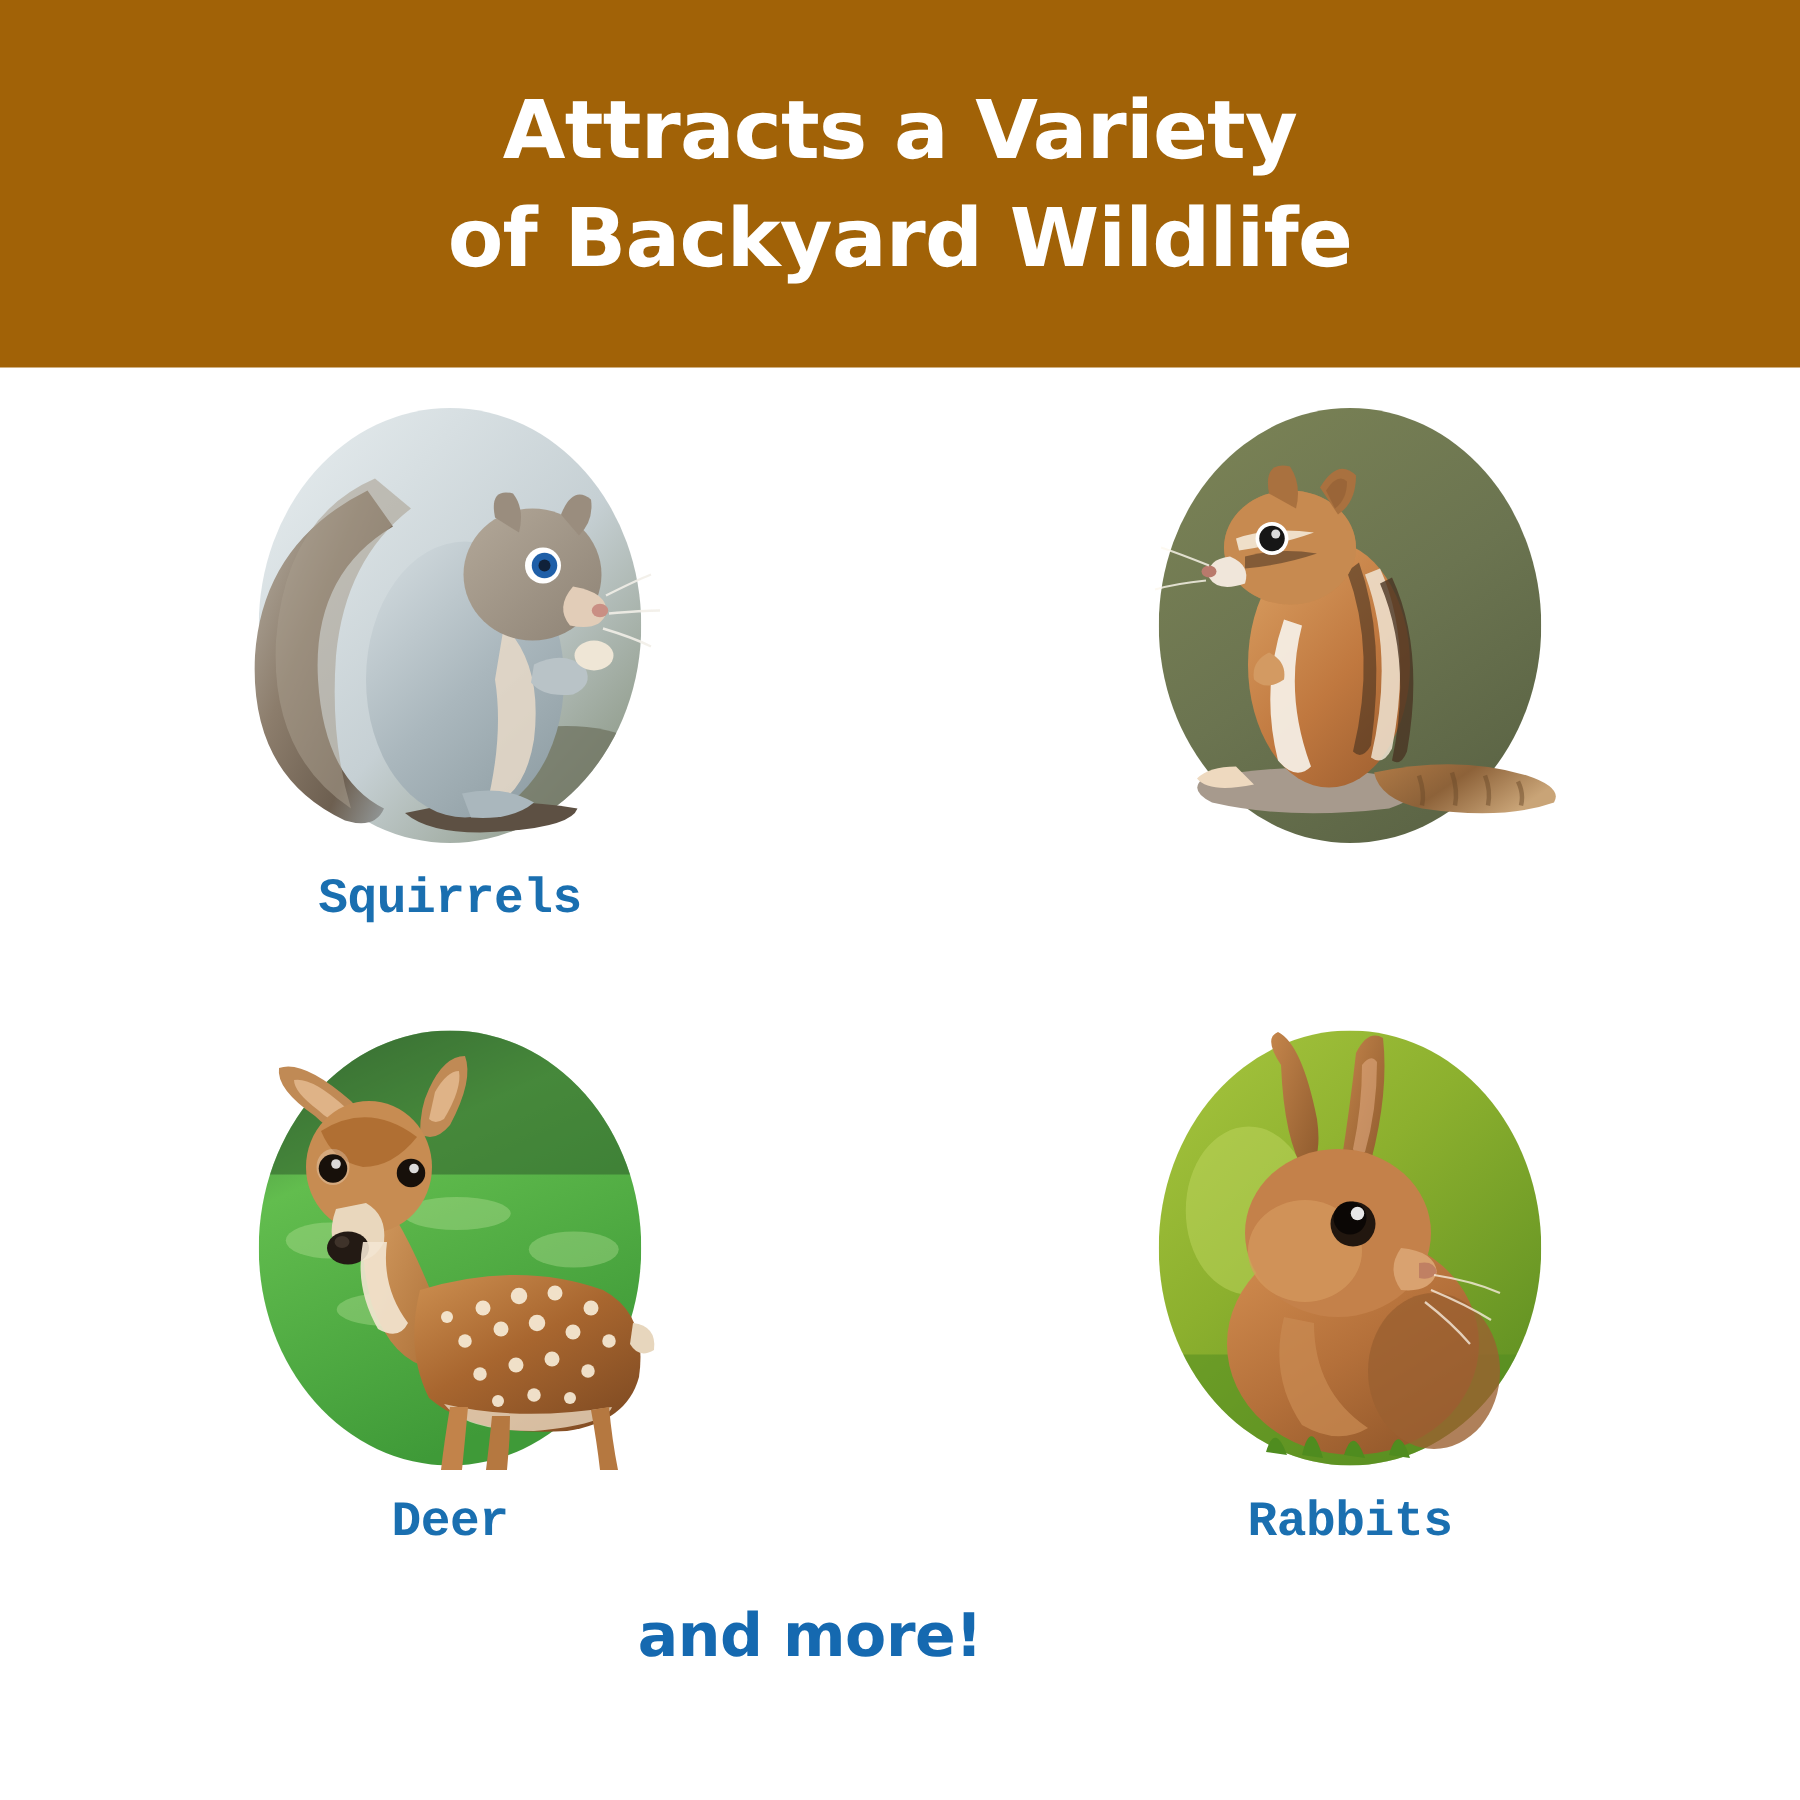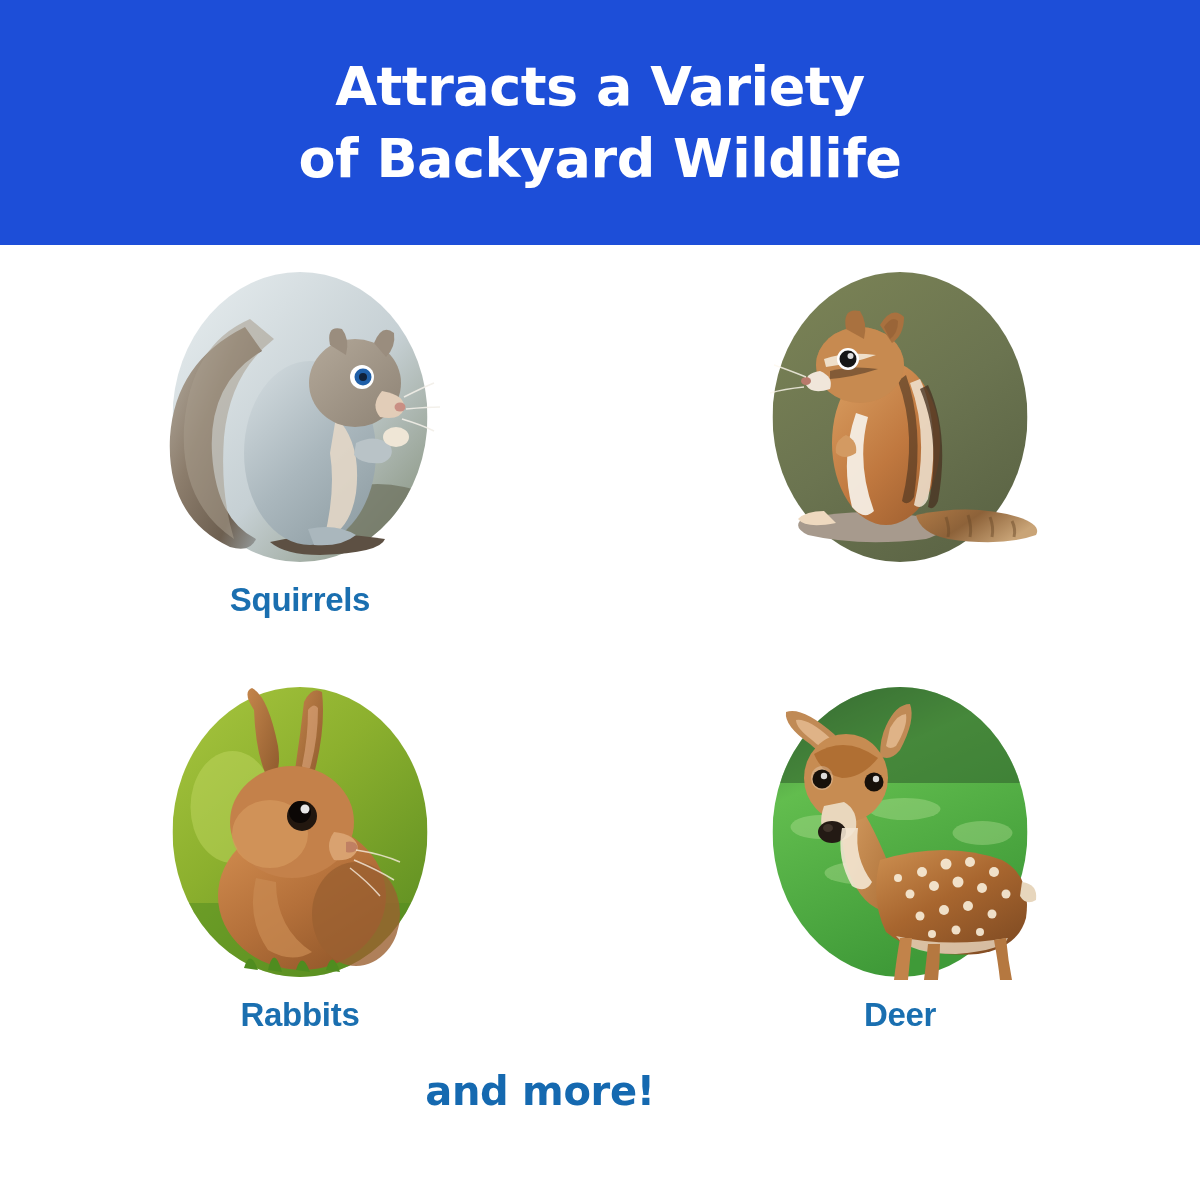--- a/index.html
+++ b/index.html
@@ -15,22 +15,23 @@
     position: relative;
   }
 
   
   .banner {
     position: absolute;
     left: 0;
     top: 0;
     width: 1200px;
     height: 245px;
-    background: #1d4ed8;
+    background: #a16207;
     display: flex;
+    align-items: center;
     justify-content: center;
     flex-direction: column;
   }
   .banner-title {
     color: #ffffff;
     font-family: "DejaVu Sans", sans-serif;
     font-weight: 700;
     font-size: 54px;
     line-height: 1.32;
     text-align: center;
@@ -77,21 +78,21 @@
     transform: translate(-50%, -50%);
     width: 255px;
     height: 290px;
     border-radius: 50%;
     overflow: hidden;
   }
 
   .card-label {
     margin-top: 14px;
     color: #1a6fb0;
-    font-family: Liberation Sans, sans-serif;
+    font-family: Liberation Mono, monospace;
     font-weight: 700;
     font-size: 33px;
     letter-spacing: -0.3px;
     text-align: center;
   }
 
   
   .footer {
     position: absolute;
     left: 0;
@@ -262,87 +263,20 @@
         <path d="M96 168 Q84 174 86 186 Q94 194 106 186 Q108 174 96 168 Z" fill="#d39a62"></path>
 
         <path d="M74 244 Q56 244 48 252 Q56 262 86 256 Z" fill="#eed9bf"></path>
 
         <g stroke="#fdf8ee" stroke-width="1.4" opacity="0.8" fill="none">
           <path d="M56 110 Q36 102 24 98"></path>
           <path d="M54 120 Q34 122 20 126"></path>
         </g>
       </svg>
     </div>
-  </div>
-
-  <div class="card">
-    <div class="thumb">
-      <div class="thumb-circle">
-        <svg class="circ-art" viewBox="0 0 255 290">
-          <defs>
-            <linearGradient id="rbbg" x1="0" y1="0" x2="0.8" y2="1">
-              <stop offset="0%" stop-color="#a8c63f"></stop>
-              <stop offset="45%" stop-color="#8cb02e"></stop>
-              <stop offset="100%" stop-color="#5e8f22"></stop>
-            </linearGradient>
-          </defs>
-          <rect width="255" height="290" fill="url(#rbbg)"></rect>
-          <rect y="216" width="255" height="74" fill="#4f8c1f" opacity="0.5"></rect>
-          <ellipse cx="60" cy="120" rx="42" ry="56" fill="#c3da63" opacity="0.45"></ellipse>
-        </svg>
-      </div>
-      <svg class="art" viewBox="0 0 300 300">
-        <defs>
-          <linearGradient id="rbbody" x1="0.2" y1="0" x2="0.9" y2="1">
-            <stop offset="0%" stop-color="#d08b4e"></stop>
-            <stop offset="50%" stop-color="#b4703a"></stop>
-            <stop offset="100%" stop-color="#8d5428"></stop>
-          </linearGradient>
-          <linearGradient id="rbear" x1="0" y1="0" x2="1" y2="1">
-            <stop offset="0%" stop-color="#c4854b"></stop>
-            <stop offset="100%" stop-color="#8e5a2d"></stop>
-          </linearGradient>
-        </defs>
-
-        <path d="M104 28 Q92 10 102 6 Q118 14 128 64 Q132 92 120 100 Q106 78 104 28 Z" fill="url(#rbear)"></path>
-        <path d="M154 20 Q162 4 172 10 Q176 46 164 92 Q152 104 144 94 Q150 56 154 20 Z" fill="url(#rbear)"></path>
-        <path d="M158 28 Q164 20 168 26 Q168 58 160 86 Q154 90 152 84 Q158 56 158 28 Z" fill="#e0a97e" opacity="0.6"></path>
-
-        <ellipse cx="152" cy="214" rx="84" ry="74" fill="url(#rbbody)"></ellipse>
-
-        <ellipse cx="142" cy="140" rx="62" ry="56" fill="#c4814a"></ellipse>
-
-        <ellipse cx="120" cy="152" rx="38" ry="34" fill="#d69a5e" opacity="0.7"></ellipse>
-
-        <path d="M184 150 Q206 152 208 166 Q204 180 184 178 Q174 164 184 150 Z" fill="#d9a270"></path>
-        <path d="M196 160 Q206 158 208 166 Q204 172 196 170 Z" fill="#c08063"></path>
-
-        <circle cx="152" cy="134" r="15" fill="#22170f"></circle>
-        <circle cx="150" cy="130" r="11" fill="#0b0705"></circle>
-        <circle cx="155" cy="127" r="4.5" fill="#ffffff" opacity="0.9"></circle>
-
-        <path d="M106 196 Q96 236 118 268 Q142 282 162 270 Q126 246 126 200 Z" fill="#c88a52" opacity="0.75"></path>
-
-        <ellipse cx="206" cy="232" rx="44" ry="52" fill="#9b6031" opacity="0.8"></ellipse>
-
-        <g fill="#4f8c1f">
-          <path d="M94 286 Q100 266 108 288 Z"></path>
-          <path d="M118 288 Q124 262 132 290 Z"></path>
-          <path d="M146 288 Q152 268 160 290 Z"></path>
-          <path d="M176 288 Q182 266 190 290 Z"></path>
-        </g>
-
-        <g stroke="#f7ecdd" stroke-width="1.5" opacity="0.8" fill="none">
-          <path d="M206 168 Q232 172 250 180"></path>
-          <path d="M204 178 Q228 188 244 198"></path>
-          <path d="M200 186 Q218 200 230 214"></path>
-        </g>
-      </svg>
-    </div>
-    <div class="card-label">Rabbits</div>
   </div>
 
   <div class="card">
     <div class="thumb">
       <div class="thumb-circle">
         <svg class="circ-art" viewBox="0 0 255 290">
           <defs>
             <linearGradient id="dbg" x1="0" y1="0" x2="0.4" y2="1">
               <stop offset="0%" stop-color="#3f7a3a"></stop>
               <stop offset="35%" stop-color="#62bd4e"></stop>
@@ -424,17 +358,84 @@
         <path d="M150 256 Q146 280 144 298 L158 298 Q160 278 162 256 Z" fill="#c2834a"></path>
         <path d="M178 262 Q176 282 174 298 L188 298 Q190 280 190 262 Z" fill="#b57840"></path>
         <path d="M244 258 Q248 280 250 298 L262 298 Q258 278 256 256 Z" fill="#b57840"></path>
 
         <path d="M272 200 Q288 202 286 218 Q276 224 270 214 Z" fill="#e7d6bd"></path>
       </svg>
     </div>
     <div class="card-label">Deer</div>
   </div>
 
+  <div class="card">
+    <div class="thumb">
+      <div class="thumb-circle">
+        <svg class="circ-art" viewBox="0 0 255 290">
+          <defs>
+            <linearGradient id="rbbg" x1="0" y1="0" x2="0.8" y2="1">
+              <stop offset="0%" stop-color="#a8c63f"></stop>
+              <stop offset="45%" stop-color="#8cb02e"></stop>
+              <stop offset="100%" stop-color="#5e8f22"></stop>
+            </linearGradient>
+          </defs>
+          <rect width="255" height="290" fill="url(#rbbg)"></rect>
+          <rect y="216" width="255" height="74" fill="#4f8c1f" opacity="0.5"></rect>
+          <ellipse cx="60" cy="120" rx="42" ry="56" fill="#c3da63" opacity="0.45"></ellipse>
+        </svg>
+      </div>
+      <svg class="art" viewBox="0 0 300 300">
+        <defs>
+          <linearGradient id="rbbody" x1="0.2" y1="0" x2="0.9" y2="1">
+            <stop offset="0%" stop-color="#d08b4e"></stop>
+            <stop offset="50%" stop-color="#b4703a"></stop>
+            <stop offset="100%" stop-color="#8d5428"></stop>
+          </linearGradient>
+          <linearGradient id="rbear" x1="0" y1="0" x2="1" y2="1">
+            <stop offset="0%" stop-color="#c4854b"></stop>
+            <stop offset="100%" stop-color="#8e5a2d"></stop>
+          </linearGradient>
+        </defs>
+
+        <path d="M104 28 Q92 10 102 6 Q118 14 128 64 Q132 92 120 100 Q106 78 104 28 Z" fill="url(#rbear)"></path>
+        <path d="M154 20 Q162 4 172 10 Q176 46 164 92 Q152 104 144 94 Q150 56 154 20 Z" fill="url(#rbear)"></path>
+        <path d="M158 28 Q164 20 168 26 Q168 58 160 86 Q154 90 152 84 Q158 56 158 28 Z" fill="#e0a97e" opacity="0.6"></path>
+
+        <ellipse cx="152" cy="214" rx="84" ry="74" fill="url(#rbbody)"></ellipse>
+
+        <ellipse cx="142" cy="140" rx="62" ry="56" fill="#c4814a"></ellipse>
+
+        <ellipse cx="120" cy="152" rx="38" ry="34" fill="#d69a5e" opacity="0.7"></ellipse>
+
+        <path d="M184 150 Q206 152 208 166 Q204 180 184 178 Q174 164 184 150 Z" fill="#d9a270"></path>
+        <path d="M196 160 Q206 158 208 166 Q204 172 196 170 Z" fill="#c08063"></path>
+
+        <circle cx="152" cy="134" r="15" fill="#22170f"></circle>
+        <circle cx="150" cy="130" r="11" fill="#0b0705"></circle>
+        <circle cx="155" cy="127" r="4.5" fill="#ffffff" opacity="0.9"></circle>
+
+        <path d="M106 196 Q96 236 118 268 Q142 282 162 270 Q126 246 126 200 Z" fill="#c88a52" opacity="0.75"></path>
+
+        <ellipse cx="206" cy="232" rx="44" ry="52" fill="#9b6031" opacity="0.8"></ellipse>
+
+        <g fill="#4f8c1f">
+          <path d="M94 286 Q100 266 108 288 Z"></path>
+          <path d="M118 288 Q124 262 132 290 Z"></path>
+          <path d="M146 288 Q152 268 160 290 Z"></path>
+          <path d="M176 288 Q182 266 190 290 Z"></path>
+        </g>
+
+        <g stroke="#f7ecdd" stroke-width="1.5" opacity="0.8" fill="none">
+          <path d="M206 168 Q232 172 250 180"></path>
+          <path d="M204 178 Q228 188 244 198"></path>
+          <path d="M200 186 Q218 200 230 214"></path>
+        </g>
+      </svg>
+    </div>
+    <div class="card-label">Rabbits</div>
+  </div>
+
 </div>
 
 <div class="footer">
   <span class="footer-text">and more!</span>
 </div>
 
 </body></html>

